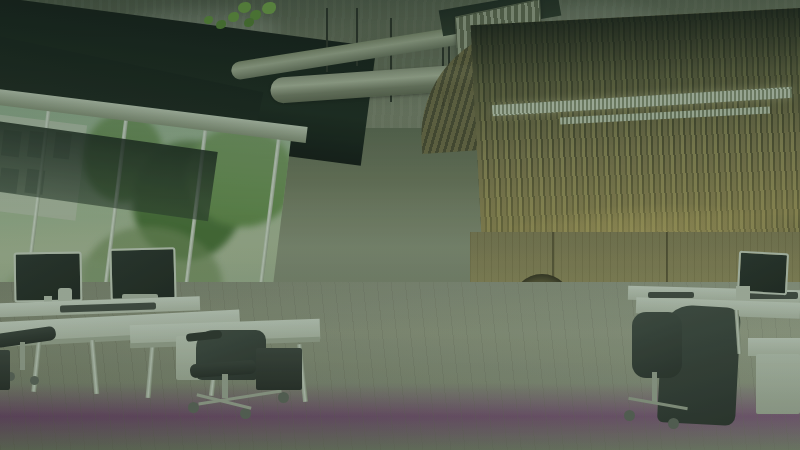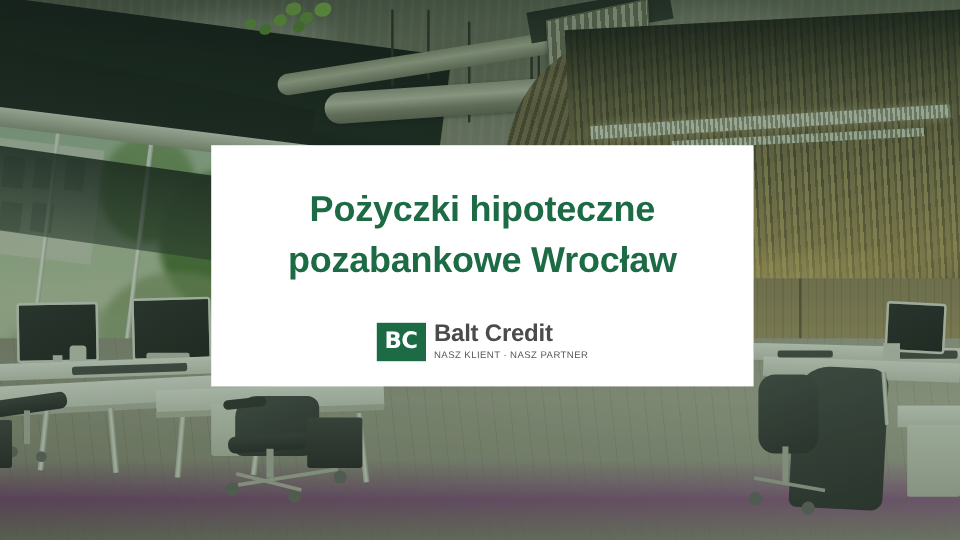--- a/index.html
+++ b/index.html
@@ -390,31 +390,13 @@
     <div style="position:absolute;left:628px;top:402px;width:60px;height:3px;background:#b0b5a3;transform:rotate(10deg);"></div>
 
     <div class="desk" style="left:748px;top:338px;width:52px;height:18px;"></div>
     <div class="pedestal" style="left:756px;top:354px;width:44px;height:60px;background:linear-gradient(180deg,#dfe2d4,#bfc3b1);"></div>
     <div class="desk-leg" style="left:736px;top:310px;width:4px;height:44px;transform:rotate(-4deg);"></div>
 
     <div class="tint"></div>
     <div class="tint2"></div>
   </div>
 
-  <div class="card">
-
-    <h1 class="headline">
-      <span class="l1">Pożyczki hipoteczne</span>
-      <span class="l2">pozabankowe Wrocław</span>
-    </h1>
-
-    <div class="logo">
-      <div class="logo-mark">
-        <span>BC</span>
-      </div>
-      <div class="logo-text">
-        <div class="logo-name">Balt Credit</div>
-        <div class="logo-tag">NASZ KLIENT · NASZ PARTNER</div>
-      </div>
-    </div>
-
-  </div>
 </div>
 
 </body></html>

